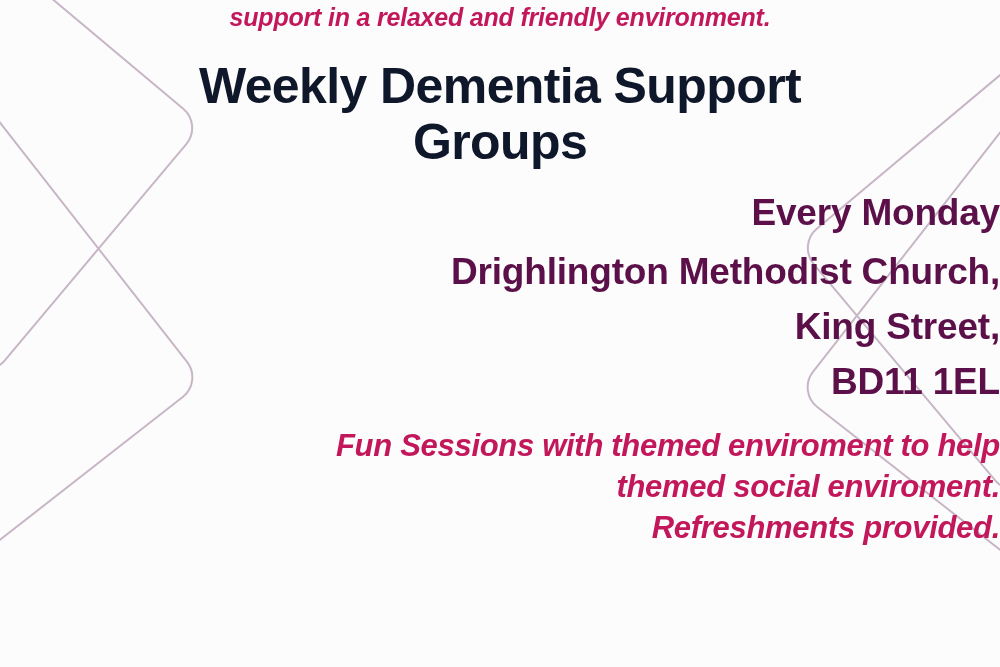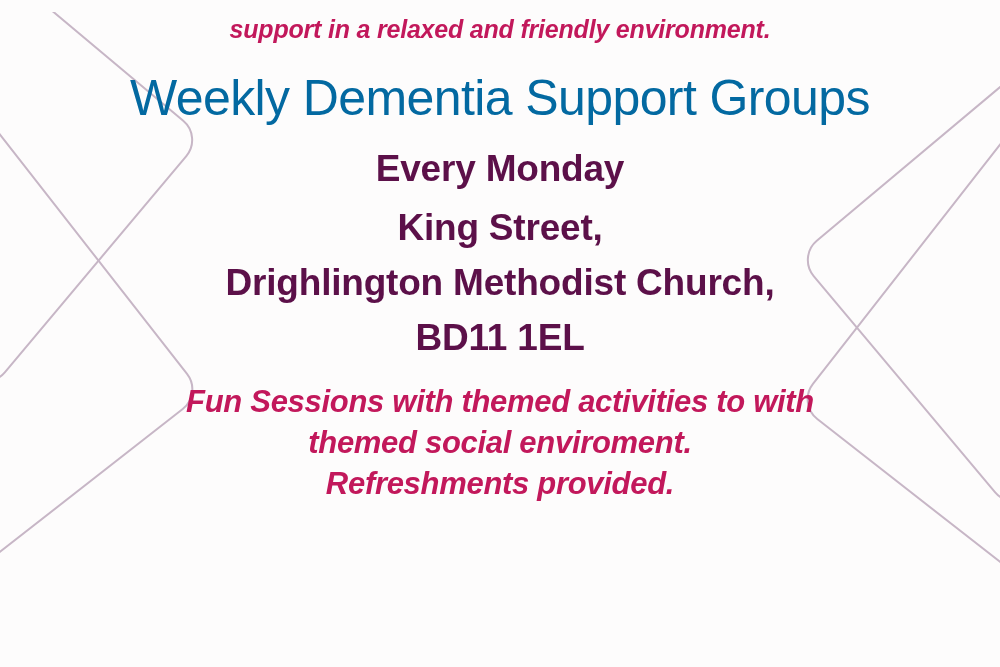--- a/index.html
+++ b/index.html
@@ -13,21 +13,20 @@
     font-family: "Liberation Sans", sans-serif;
     overflow: hidden;
   }
 
   #poster {
     position: relative;
     width: 1000px;
     height: 621px;
     background: #fdfcfc;
     overflow: hidden;
-    margin-top: 12px;
   }
 
   
   .deco-layer {
     position: absolute;
     inset: 0;
     pointer-events: none;
   }
   .deco {
     position: absolute;
@@ -86,22 +85,22 @@
   
   .tagline {
     font-size: 25px;
     line-height: 30px;
     padding-top: 2px;
     letter-spacing: -0.2px;
   }
 
   
   .headline {
-    color: #0369a1;
-    font-weight: normal;
+    color: #0f172a;
+    font-weight: bold;
     font-size: 50px;
     line-height: 56px;
     letter-spacing: -0.6px;
     margin: 0;
     padding: 26px 120px 0 120px;
   }
 
   
   .detail {
     color: #5c1049;
@@ -123,21 +122,21 @@
   
   .pink-para {
     padding-top: 16px;
   }
   .pink-para p {
     font-size: 31px;
     line-height: 41px;
     letter-spacing: -0.3px;
   }
 
-  .nowrap { white-space: nowrap; }
+  .nowrap { white-space: nowrap; text-align: right; }
 </style>
 </head>
 <body>
 
 <div id="poster">
 
   <div class="deco-layer">
     <div class="deco deco-l1"></div>
     <div class="deco deco-l2"></div>
     <div class="deco deco-r1"></div>
@@ -151,25 +150,25 @@
     <h1 class="headline">
       <span>Weekly Dementia Support</span>
       <span>Groups</span>
     </h1>
 
     <div class="detail detail-when">
       <div class="nowrap">Every Monday</div>
     </div>
 
     <div class="detail detail-where">
+      <div class="nowrap">Drighlington Methodist Church,</div>
       <div class="nowrap">King Street,</div>
-      <div class="nowrap">Drighlington Methodist Church,</div>
       <div class="nowrap">BD11 1EL</div>
     </div>
 
     <div class="pink-para">
-      <p class="nowrap">Fun Sessions with themed activities to with</p>
+      <p class="nowrap">Fun Sessions with themed enviroment to help</p>
       <p class="nowrap">themed social enviroment.</p>
       <p class="nowrap">Refreshments provided.</p>
     </div>
 
   </div>
 </div>
 
 </body></html>

